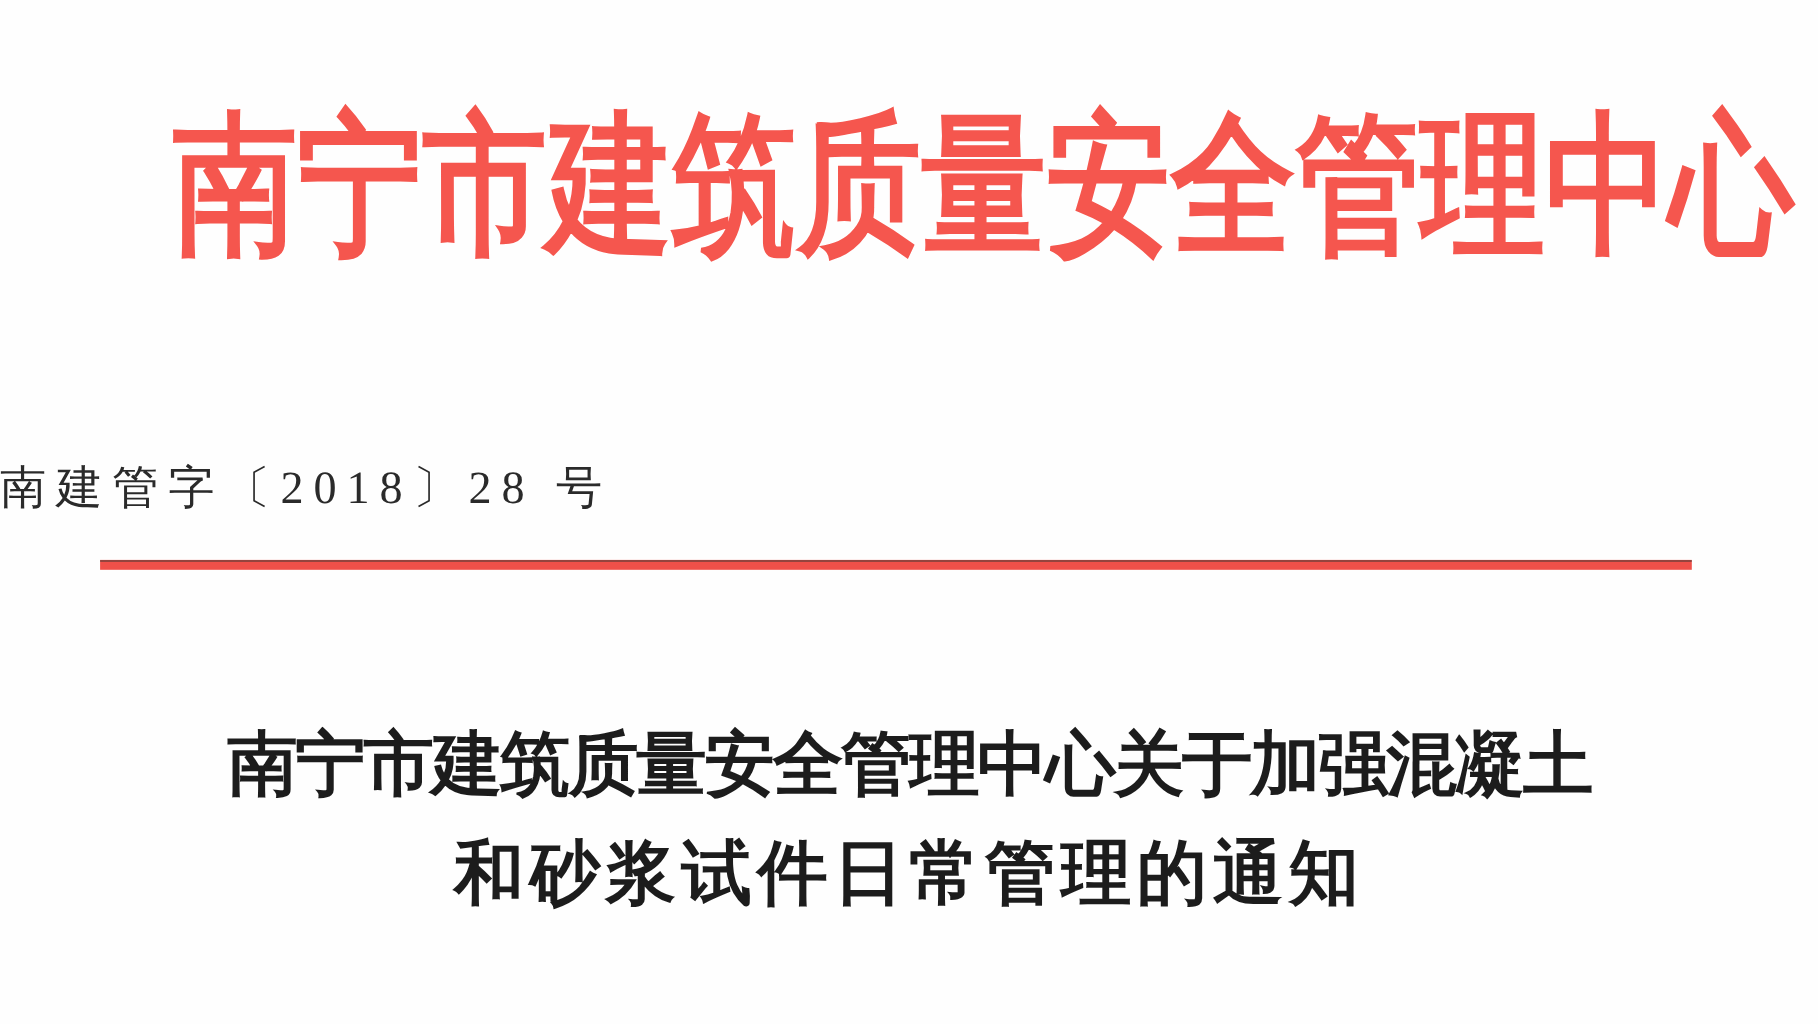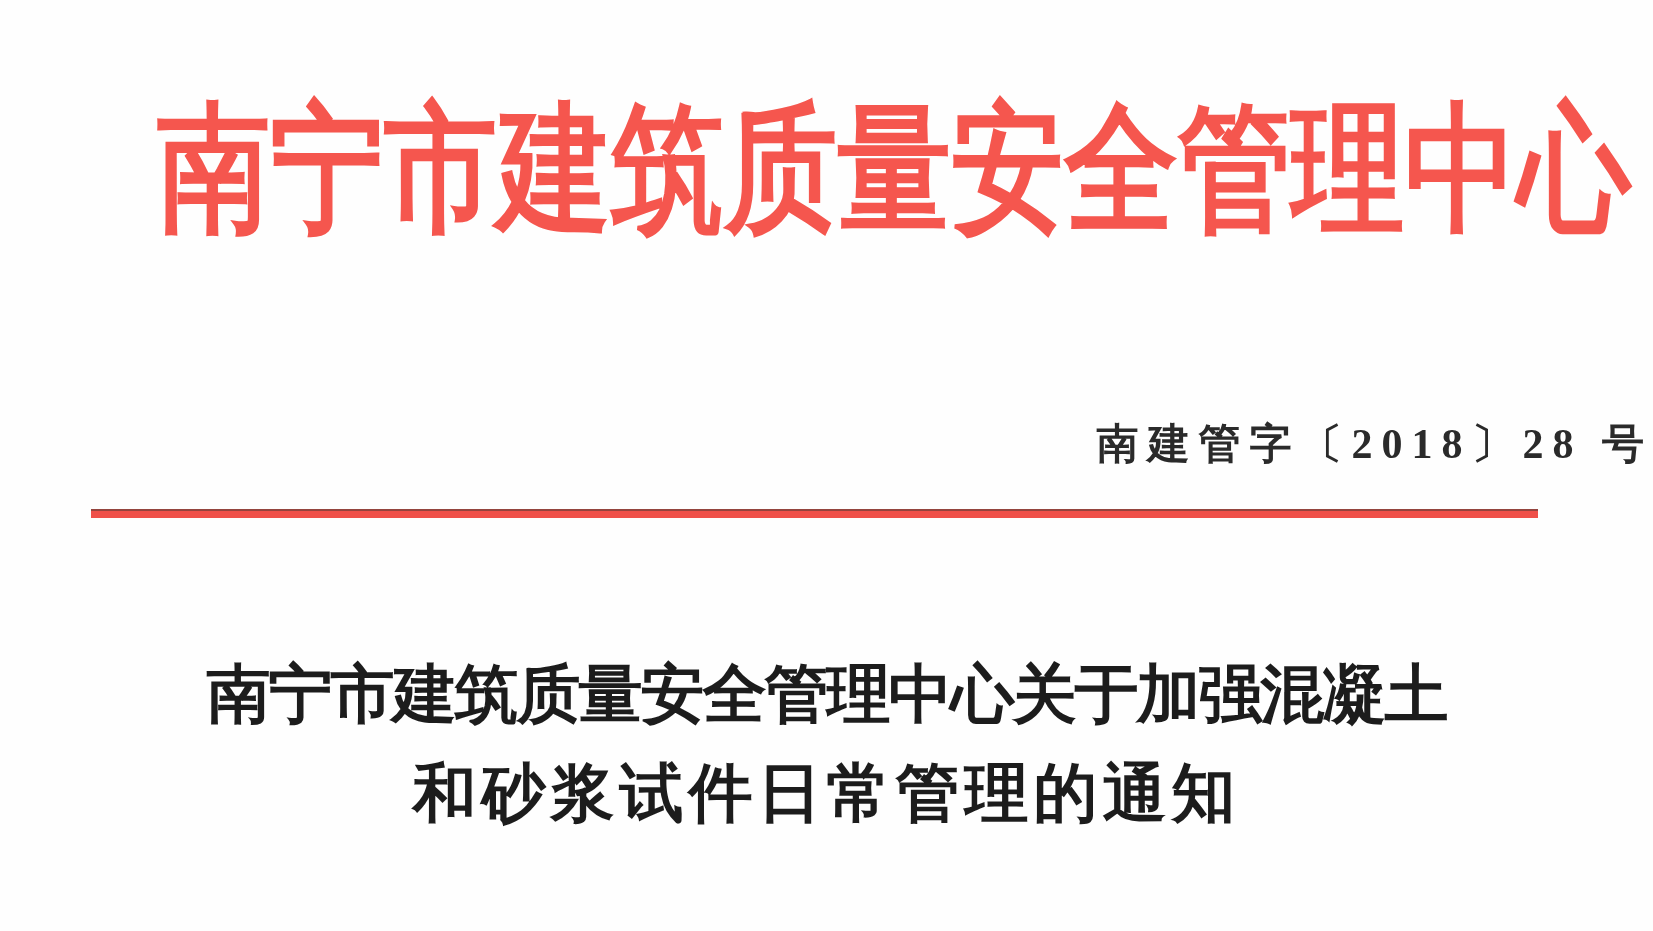--- a/index.html
+++ b/index.html
@@ -31,23 +31,23 @@
     transform-origin: 50% 50%;
     white-space: nowrap;
     font-family: "Liberation Serif", "DejaVu Serif", serif;
   }
   .doc-number {
     position: absolute;
     top: 418px;
     left: 0;
     width: 100%;
     line-height: 52px;
-    text-align: right;
+    text-align: left;
     font-size: 42px;
-    font-weight: bold;
+    font-weight: normal;
     color: #2a2a2a;
     letter-spacing: 9px;
     white-space: nowrap;
     font-family: "Liberation Serif", "DejaVu Serif", serif;
   }
   .red-divider {
     position: absolute;
     top: 509px;
     left: 91px;
     width: 1447px;

